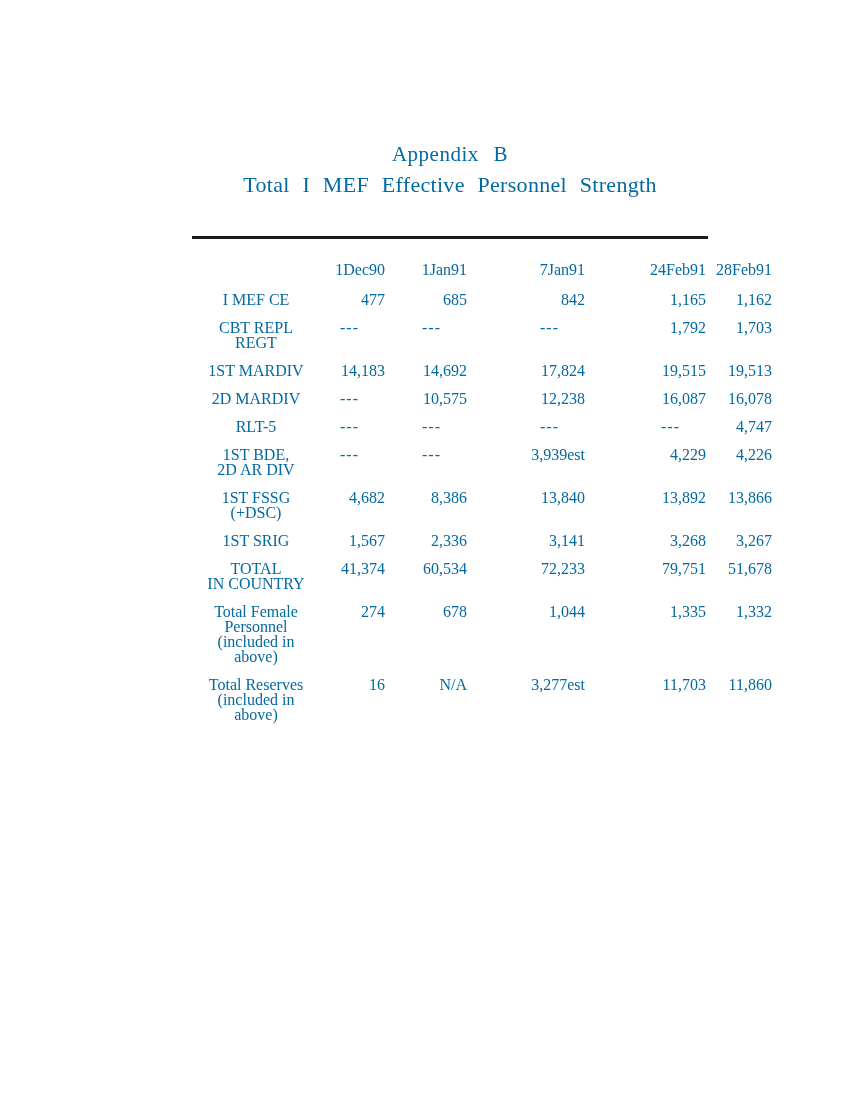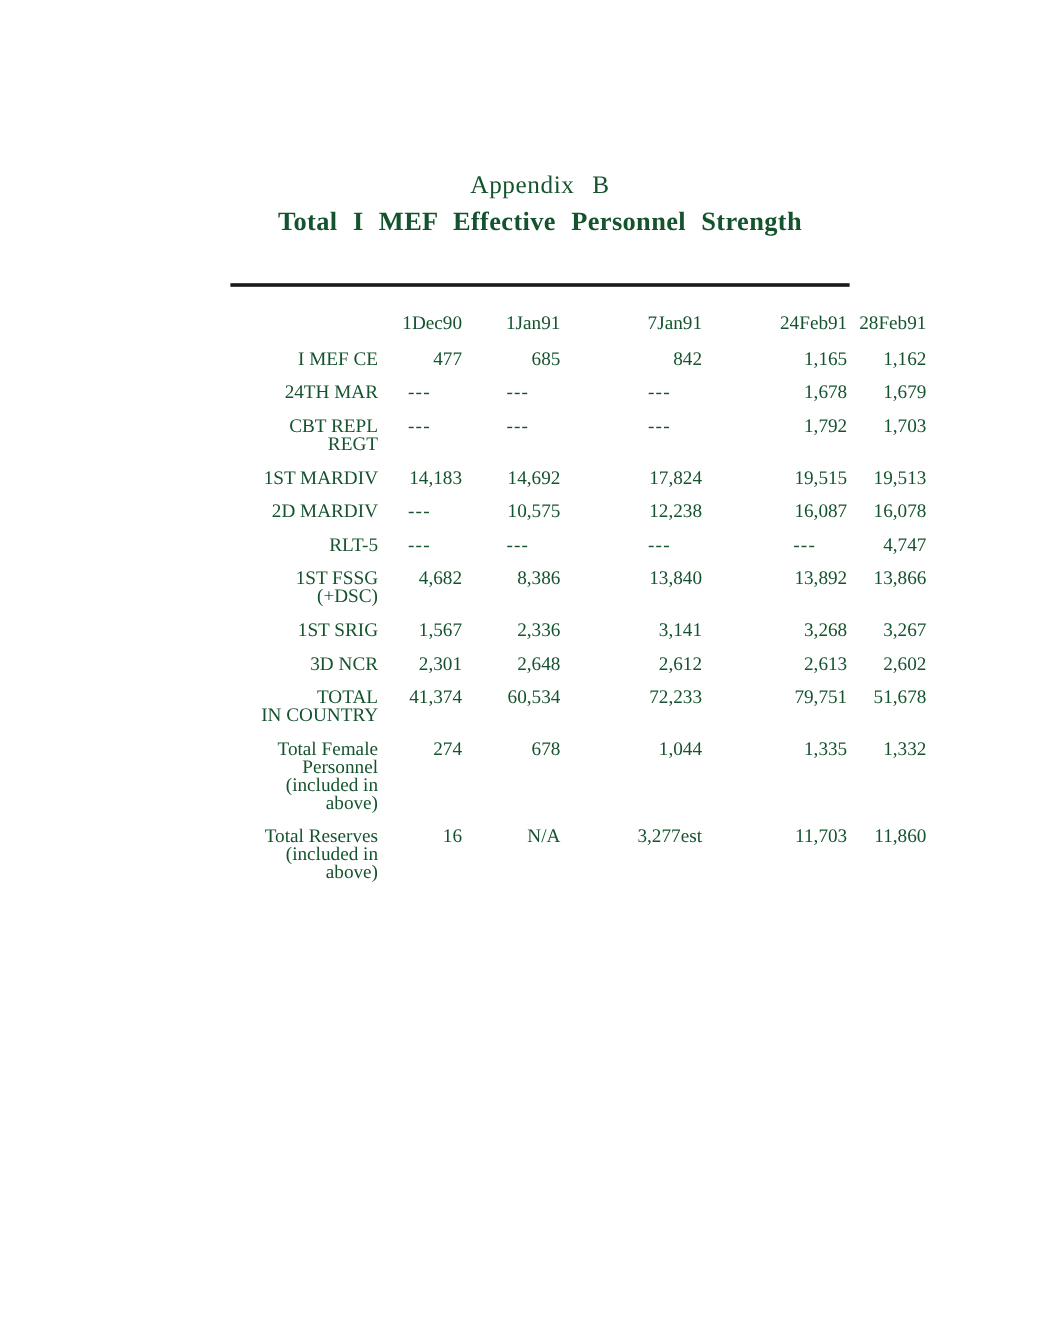--- a/index.html
+++ b/index.html
@@ -1,39 +1,39 @@
 <!DOCTYPE html>
 <html><head>
 <meta charset="utf-8">
 <style>
   html,body{margin:0;padding:0;background:#ffffff;}
   .page{
     position:relative;
     width:864px;height:980px;
     background:#ffffff;
     font-family:"Liberation Serif", serif;
-    color:#14532d;
+    color:#0369a1;
     overflow:hidden;
   }
   .title-block{
     position:absolute;
     left:190px;top:142px;width:520px;
     text-align:center;
   }
   .title-line1{
     margin:0;
     font-size:21px;
     font-weight:normal;
     word-spacing:9px;
     letter-spacing:0.5px;
   }
   .title-line2{
     margin:5px 0 0 0;
     font-size:22px;
-    font-weight:bold;
+    font-weight:normal;
     word-spacing:7px;
     letter-spacing:0.3px;
   }
   .rule{
     position:absolute;
     background:#1a1a1a;
     height:3px;
   }
   .top-rule{
     left:192px;top:236px;width:516px;
@@ -52,21 +52,21 @@
   }
   .personnel th,.personnel td{
     padding:0 0 13px 0;
     vertical-align:top;
     font-weight:normal;
     text-align:right;
     white-space:nowrap;
   }
   .personnel th{padding-bottom:15px;}
   .personnel td.c0{
-    text-align:right;
+    text-align:center;
     white-space:pre-line;
     padding-right:4px;
   }
   .c0{width:118px;}
   .c1{width:40px;}
   .c2{width:56px;}
   .c3{width:92px;}
   .c4{width:95px;}
   .c5{width:66px;}
   .personnel td.dash{padding-right:26px;letter-spacing:1px;}
@@ -97,28 +97,20 @@
     <tbody id="table-body">
         <tr>
           <td class="c0">I MEF CE</td>
           <td class="c1">477</td>
           <td class="c2">685</td>
           <td class="c3">842</td>
           <td class="c4">1,165</td>
           <td class="c5">1,162</td>
         </tr>
         <tr>
-          <td class="c0">24TH MAR</td>
-          <td class="c1 dash">---</td>
-          <td class="c2 dash">---</td>
-          <td class="c3 dash">---</td>
-          <td class="c4">1,678</td>
-          <td class="c5">1,679</td>
-        </tr>
-        <tr>
           <td class="c0">CBT REPL REGT</td>
           <td class="c1 dash">---</td>
           <td class="c2 dash">---</td>
           <td class="c3 dash">---</td>
           <td class="c4">1,792</td>
           <td class="c5">1,703</td>
         </tr>
         <tr>
           <td class="c0">1ST MARDIV</td>
           <td class="c1">14,183</td>
@@ -135,45 +127,46 @@
           <td class="c4">16,087</td>
           <td class="c5">16,078</td>
         </tr>
         <tr>
           <td class="c0">RLT-5</td>
           <td class="c1 dash">---</td>
           <td class="c2 dash">---</td>
           <td class="c3 dash">---</td>
           <td class="c4 dash">---</td>
           <td class="c5">4,747</td>
+        </tr>
+        <tr>
+          <td class="c0">1ST BDE,
+2D AR DIV</td>
+          <td class="c1 dash">---</td>
+          <td class="c2 dash">---</td>
+          <td class="c3">3,939est</td>
+          <td class="c4">4,229</td>
+          <td class="c5">4,226</td>
         </tr>
         <tr>
           <td class="c0">1ST FSSG
 (+DSC)</td>
           <td class="c1">4,682</td>
           <td class="c2">8,386</td>
           <td class="c3">13,840</td>
           <td class="c4">13,892</td>
           <td class="c5">13,866</td>
         </tr>
         <tr>
           <td class="c0">1ST SRIG</td>
           <td class="c1">1,567</td>
           <td class="c2">2,336</td>
           <td class="c3">3,141</td>
           <td class="c4">3,268</td>
           <td class="c5">3,267</td>
-        </tr>
-        <tr>
-          <td class="c0">3D NCR</td>
-          <td class="c1">2,301</td>
-          <td class="c2">2,648</td>
-          <td class="c3">2,612</td>
-          <td class="c4">2,613</td>
-          <td class="c5">2,602</td>
         </tr>
         <tr>
           <td class="c0">TOTAL
 IN COUNTRY</td>
           <td class="c1">41,374</td>
           <td class="c2">60,534</td>
           <td class="c3">72,233</td>
           <td class="c4">79,751</td>
           <td class="c5">51,678</td>
         </tr>

